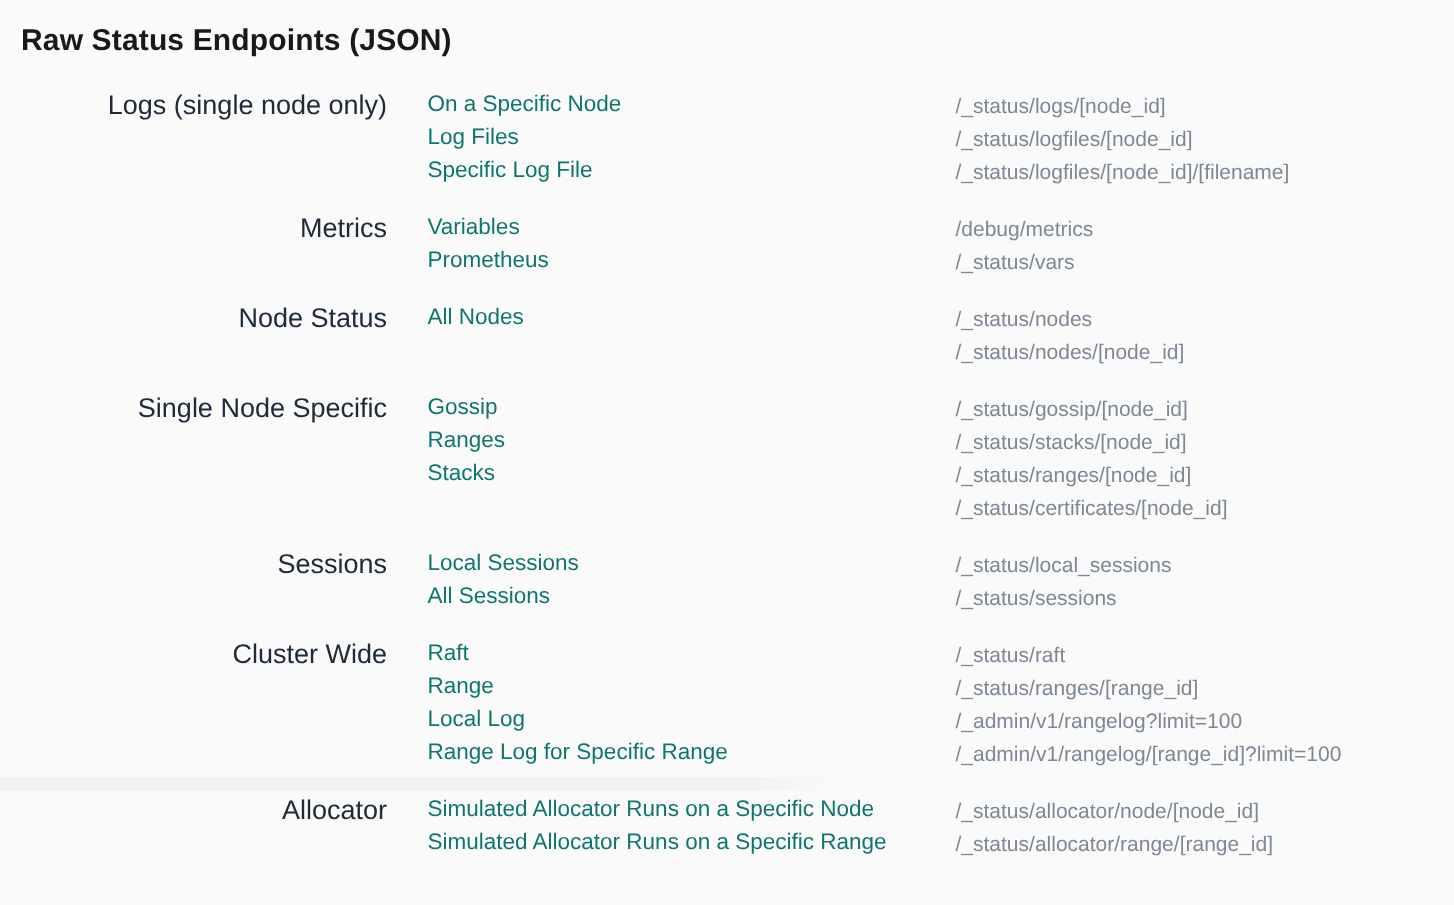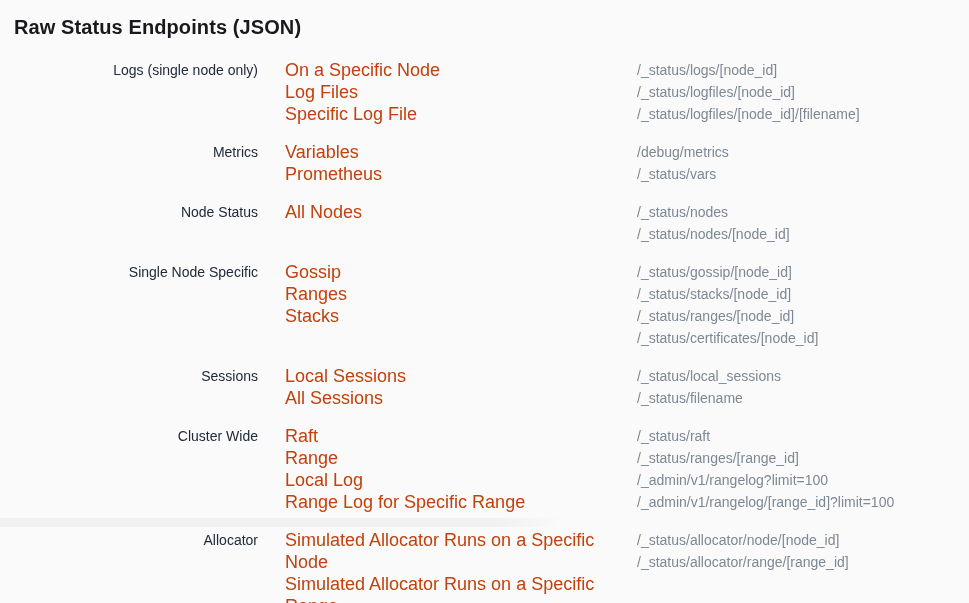--- a/index.html
+++ b/index.html
@@ -31,37 +31,37 @@
   .group {
     display: flex;
     align-items: flex-start;
     margin-bottom: 16px;
   }
   .group:last-child { margin-bottom: 0; }
   .cat-col {
     width: 258px;
     flex: 0 0 258px;
     text-align: right;
-    font-size: 14px;
+    font-size: 18px;
     line-height: 22px;
     color: #202b3a;
   }
   .links-col {
     width: 352px;
     flex: 0 0 352px;
     margin-left: 27px;
   }
   .paths-col {
     flex: 1 1 auto;
   }
   .endpoint-link {
     display: block;
-    font-size: 18px;
+    font-size: 15px;
     line-height: 22px;
-    color: #c2410c;
+    color: #0f766e;
     text-decoration: none;
     cursor: pointer;
   }
   .endpoint-path {
     display: block;
     font-size: 14px;
     line-height: 22px;
     color: #7d8894;
     white-space: nowrap;
   }
@@ -134,21 +134,21 @@
   </div>
 
   <div class="group">
     <div class="cat-col">Sessions</div>
     <div class="links-col">
           <a class="endpoint-link" href="#">Local Sessions</a>
           <a class="endpoint-link" href="#">All Sessions</a>
         </div>
     <div class="paths-col">
           <span class="endpoint-path">/_status/local_sessions</span>
-          <span class="endpoint-path">/_status/filename</span>
+          <span class="endpoint-path">/_status/sessions</span>
         </div>
   </div>
 
   <div class="group">
     <div class="cat-col">Cluster Wide</div>
     <div class="links-col">
           <a class="endpoint-link" href="#">Raft</a>
           <a class="endpoint-link" href="#">Range</a>
           <a class="endpoint-link" href="#">Local Log</a>
           <a class="endpoint-link" href="#">Range Log for Specific Range</a>

